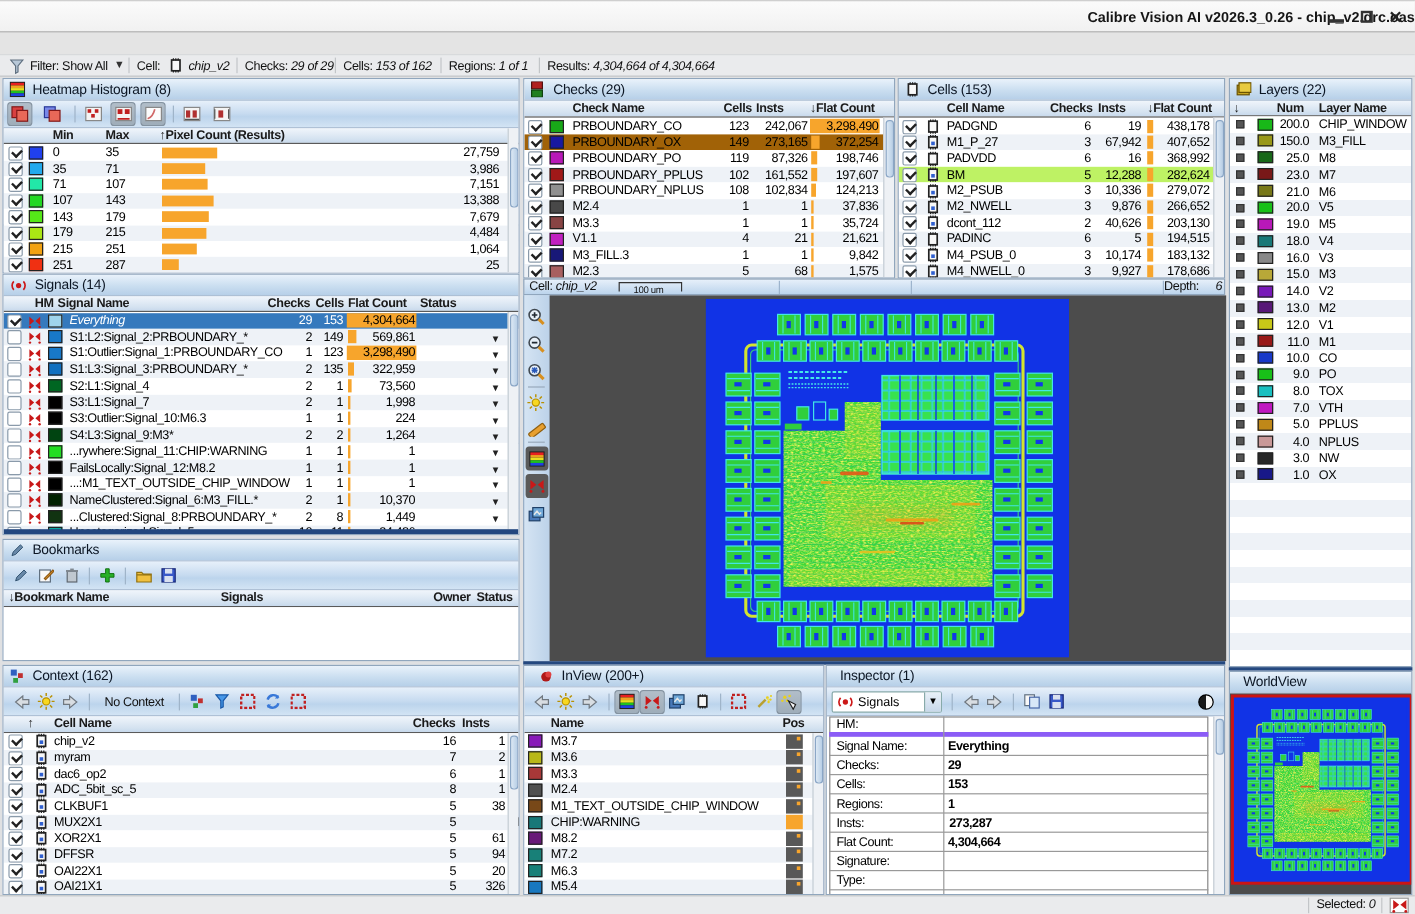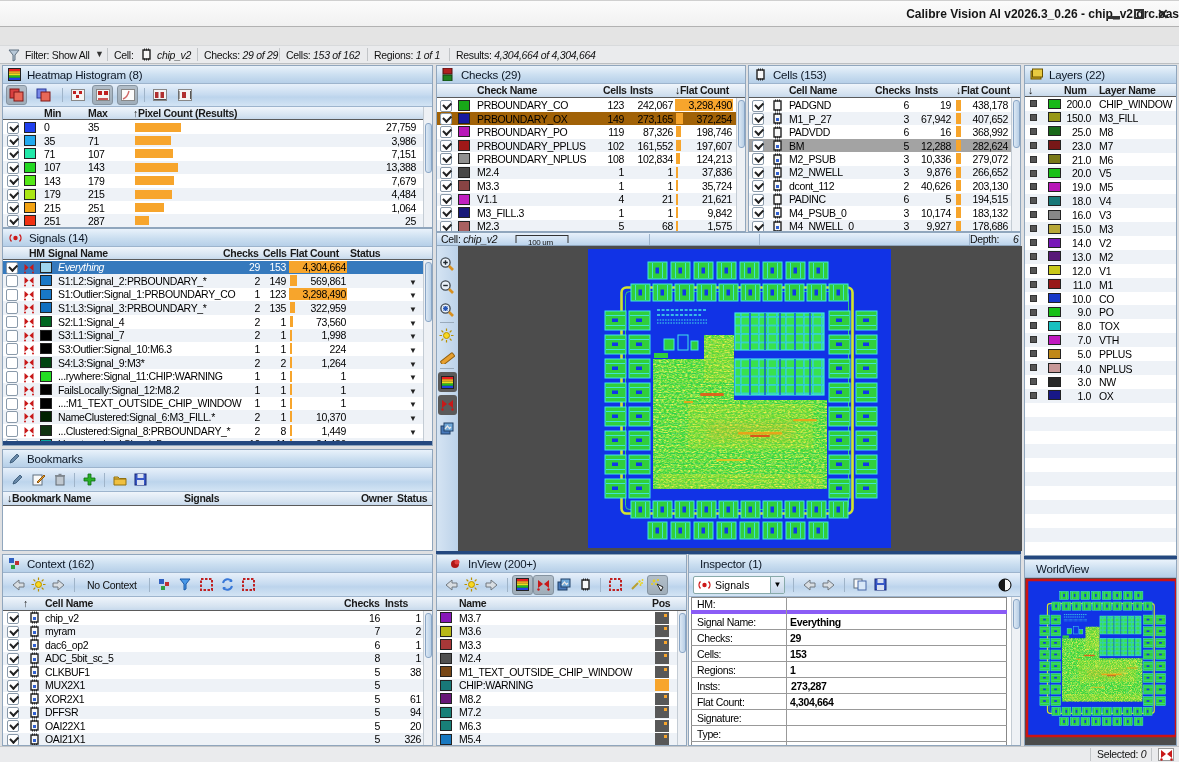--- a/index.html
+++ b/index.html
@@ -915,21 +915,21 @@
             <rect x="3" y="2" width="7" height="9" fill="#f8f8f8" stroke="#222" stroke-width="1.4"></rect>
             <path d="M4.5 0.5v2M6.5 0.5v2M8.5 0.5v2M4.5 10.5v2M6.5 10.5v2M8.5 10.5v2" stroke="#222" stroke-width="1"></path>
           </svg>
         </div>
 <div style="left:40px">PADVDD</div>
 <div class="ra" style="left:120px;width:40px">6</div>
 <div class="ra" style="left:158px;width:44px">16</div>
 <div class="abs" style="left:207px;top:1px;width:5px;height:11px;background:#f7a52c"></div>
 <div class="ra" style="left:207px;width:52px">368,992</div>
 </div>
-<div class="row" style="top:72.85px;height:13.45px;background:#a3a3a3">
+<div class="row" style="top:72.85px;height:13.45px;background:#bef264">
 <div class="cb on" style="left:3px;top:1px"></div>
 <div class="abs" style="left:22px;top:0px">
           <svg width="13" height="13" viewBox="0 0 13 13" style="">
             <rect x="3" y="2" width="7" height="9" fill="#f8f8f8" stroke="#222" stroke-width="1.4"></rect>
             <path d="M4.5 0.5v2M6.5 0.5v2M8.5 0.5v2M4.5 10.5v2M6.5 10.5v2M8.5 10.5v2" stroke="#222" stroke-width="1"></path>
             <rect x="5" y="6" width="3" height="3" fill="#3060d0"></rect>
           </svg>
         </div>
 <div style="left:40px">BM</div>
 <div class="ra" style="left:120px;width:40px">5</div>

